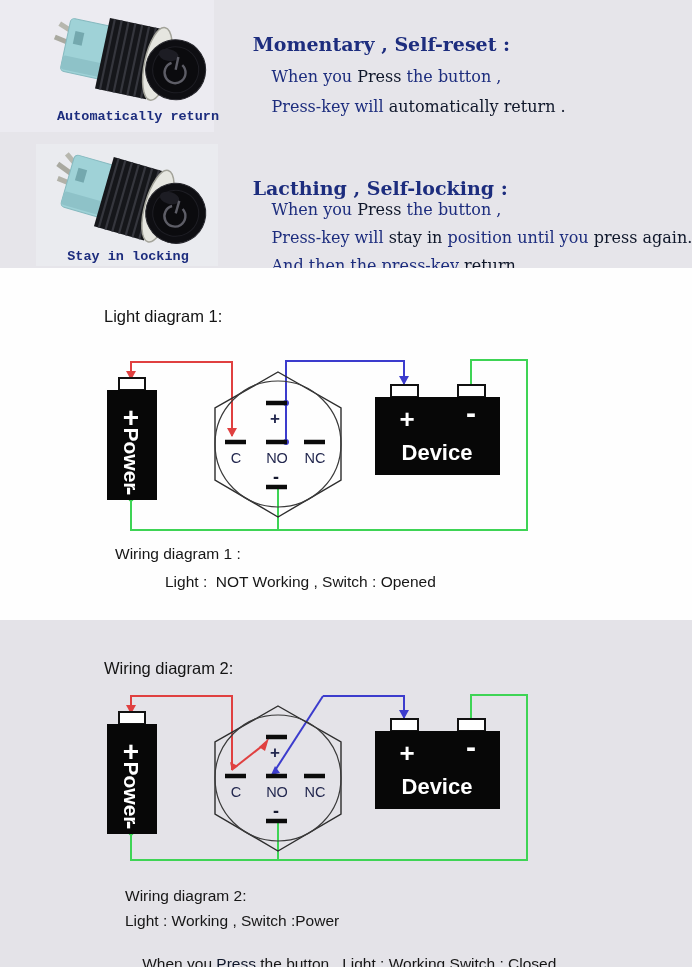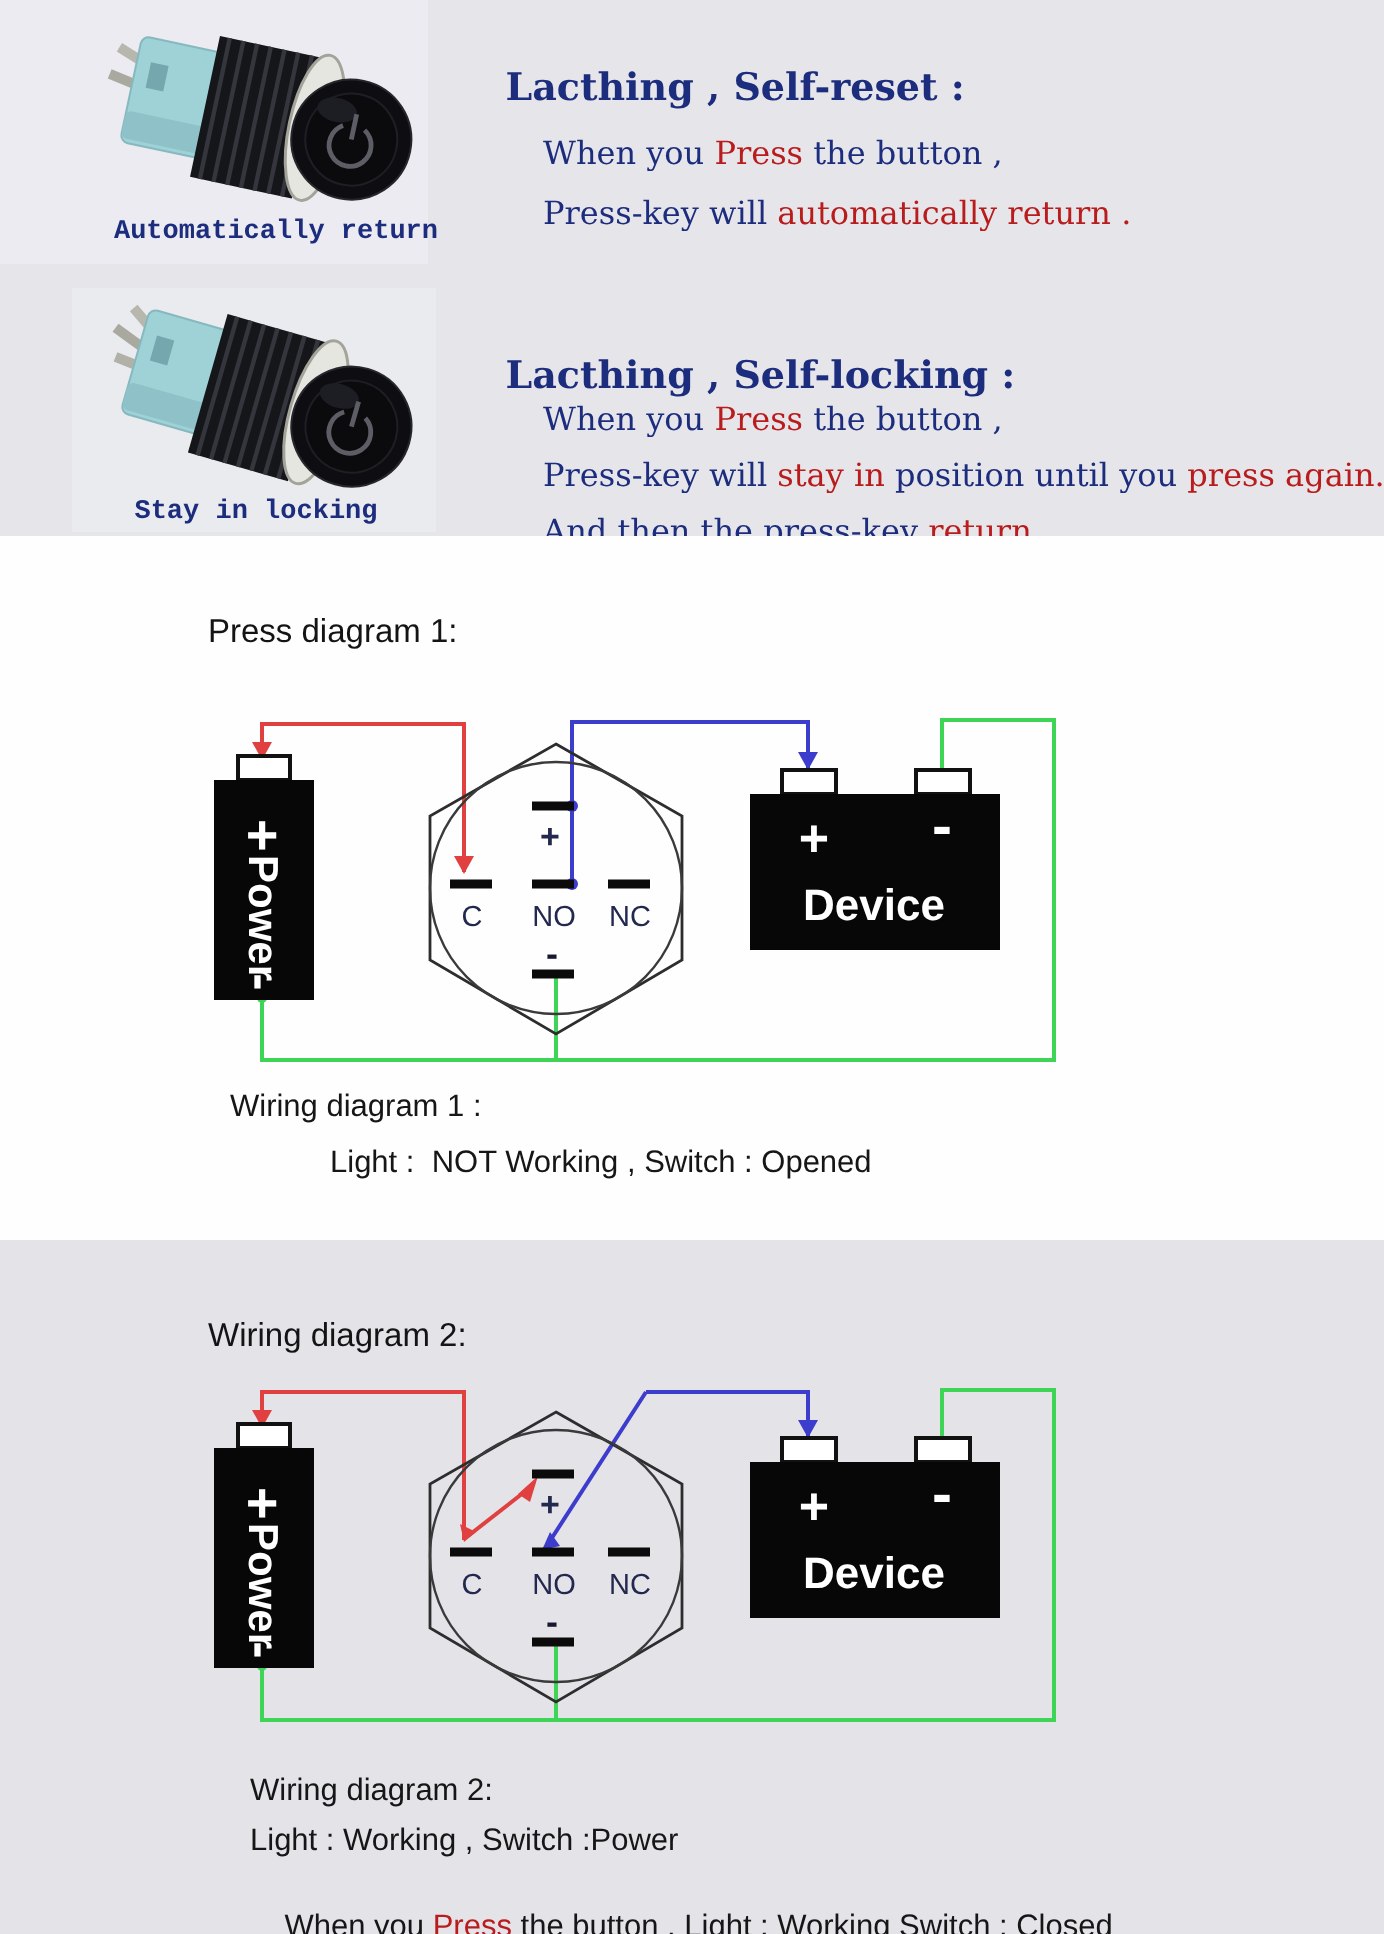--- a/index.html
+++ b/index.html
@@ -8,21 +8,21 @@
   .abs{position:absolute;}
   .sec{position:absolute;left:0;width:692px;}
   .sec-top{top:0;height:268px;background:#e6e5ea;}
   .sec-mid{top:268px;height:352px;background:#fefefe;}
   .sec-bot{top:620px;height:347px;background:#e4e3e8;}
   .panel{position:absolute;background:#ecebf1;}
   .serif{font-family:"DejaVu Serif",serif;color:#1d2d7e;white-space:pre;}
   .h-serif{font-size:19px;font-weight:bold;}
   .b-serif{font-size:16px;}
   .caption{font-family:Liberation Mono, monospace;color:#1d2d7e;font-size:13.5px;font-weight:bold;text-align:center;}
-  .red{color:#b91c1c;}
+  .red{color:#0f172a;}
   .dtitle{font-size:16.5px;color:#141414;white-space:pre;}
   .note{font-size:15.5px;color:#161616;white-space:pre-wrap;}
   svg{display:block;overflow:visible;}
   svg text{font-family:"Liberation Sans",sans-serif;}
   .wt{fill:#ffffff;font-weight:bold;}
   .tl{fill:#23284f;}
   .blk{fill:#15182e;font-weight:bold;}
   .wire{fill:none;stroke-width:2;}
   .w-red{stroke:#e04040;}
   .w-blue{stroke:#3c3ccd;}
@@ -65,21 +65,21 @@
         <ellipse cx="127" cy="40" rx="10" ry="6" fill="#1d1d24"></ellipse>
         <g stroke="#5d5d66" stroke-width="2.4" fill="none">
           <path d="M131.5 47 A10.5 10.5 0 1 0 142.5 47"></path>
           <line x1="137" y1="40" x2="137" y2="53"></line>
         </g>
       </g>
     </svg>
     <div class="abs caption" style="left:53px;top:109px;width:170px;">Automatically return</div>
 
     <div class="abs serif h-serif" style="left:213px;top:11px;">
-      <span>Lacthing , Self-reset :</span>
+      <span>Momentary , Self-reset :</span>
     </div>
     <div class="abs serif b-serif" style="left:241px;top:48px;">
       <span>When you </span><span class="red">Press</span><span> the button ,</span>
     </div>
     <div class="abs serif b-serif" style="left:241px;top:78px;">
       <span>Press-key will </span><span class="red">automatically return .</span>
     </div>
 
     <svg class="abs" style="left:38px;top:146px;" width="176" height="104" viewBox="0 0 170 104">
       <g transform="rotate(16 85 52)">
@@ -120,21 +120,21 @@
     <div class="abs serif b-serif" style="left:241px;top:237px;">
       <span>And then the press-key </span><span class="red">return.</span>
     </div>
     <div class="abs serif b-serif" style="left:241px;top:209px;">
       <span>Press-key will </span><span class="red">stay in</span><span> position until you </span><span class="red">press again.</span>
     </div>
   </div>
 
   <div class="sec sec-mid"></div>
 
-  <div class="abs dtitle" style="left:104px;top:307px;">Press diagram 1:</div>
+  <div class="abs dtitle" style="left:104px;top:307px;">Light diagram 1:</div>
 
   <svg class="abs" style="left:0;top:352px;" width="692" height="186" viewBox="0 352 692 186">
 
     <g>
       <polyline class="wire w-green" points="471,386 471,360 527,360 527,530 131,530 131,500"></polyline>
       <line class="wire w-green" x1="278" y1="489" x2="278" y2="530"></line>
       <circle cx="471" cy="387" r="3" fill="#3ed455"></circle>
       <circle cx="131" cy="499" r="2.5" fill="#3ed455"></circle>
     </g>
 

